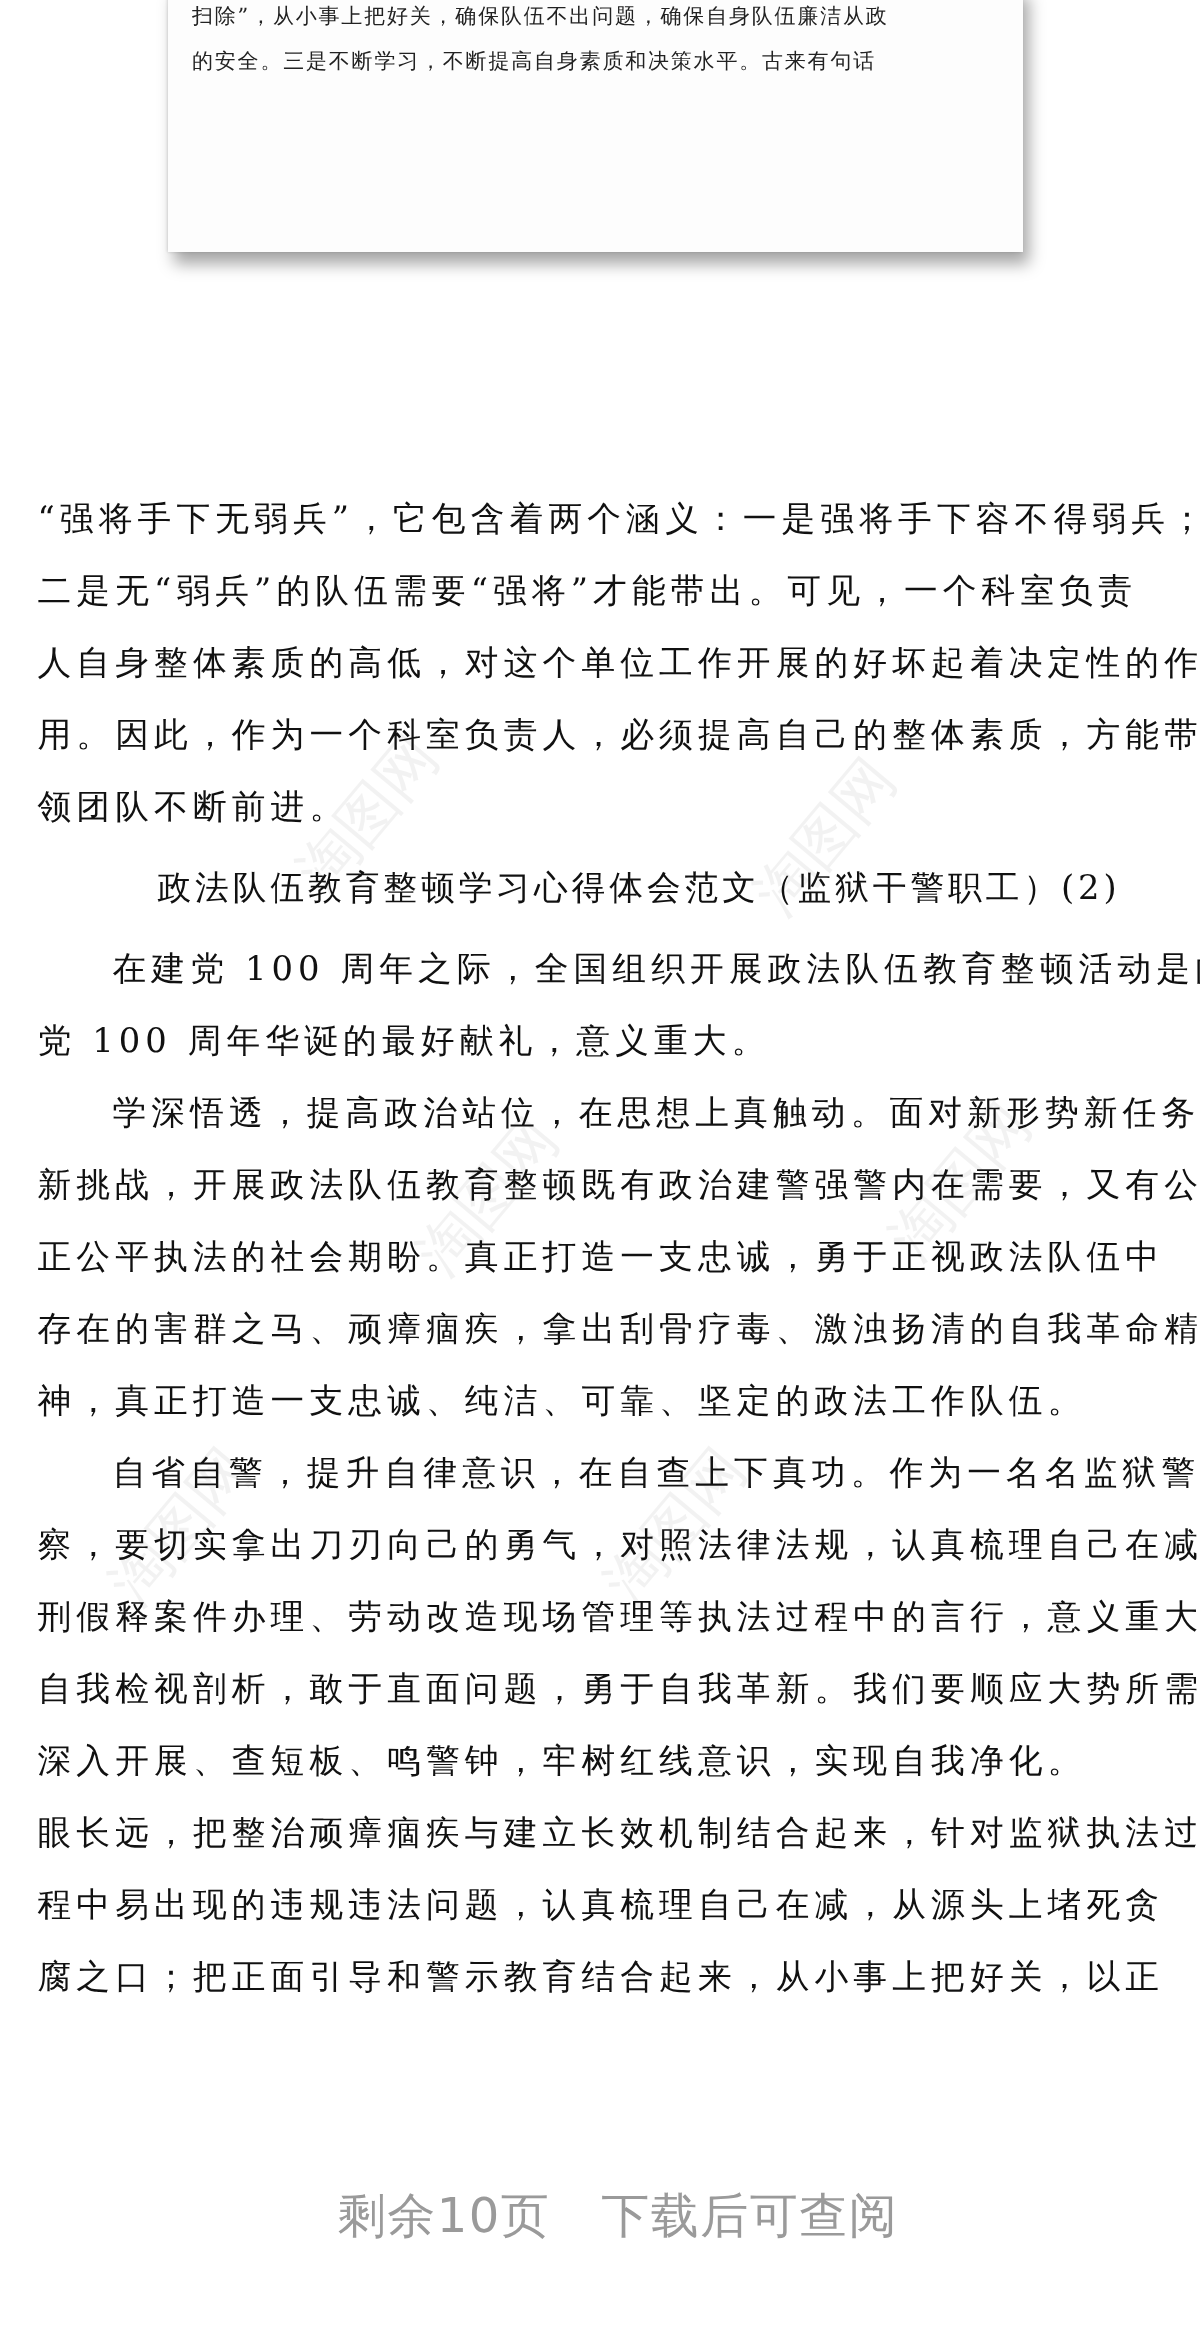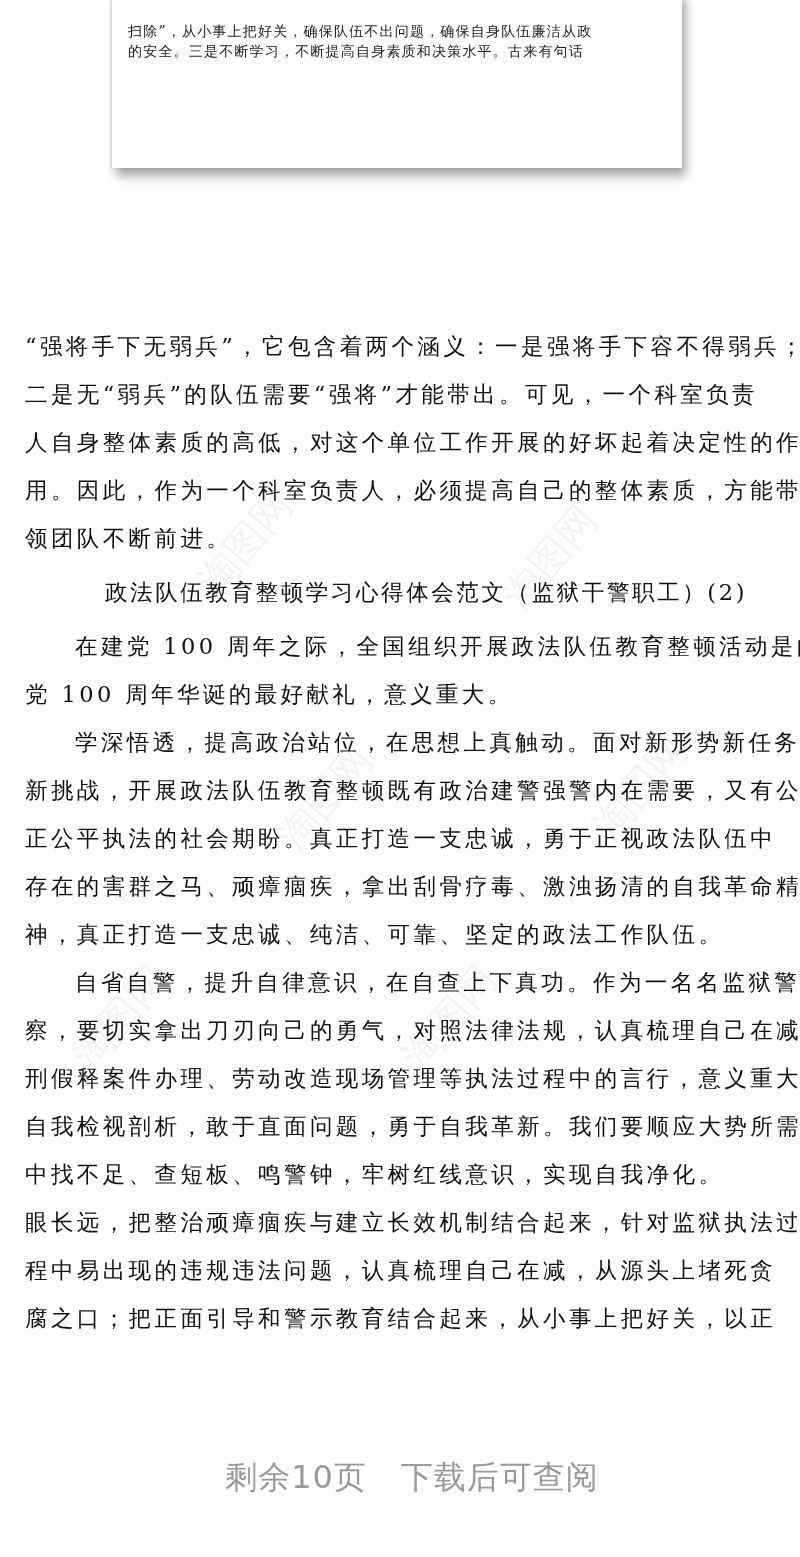--- a/index.html
+++ b/index.html
@@ -1,23 +1,23 @@
 <!DOCTYPE html>
 <html><head>
   <meta charset="utf-8">
   <style>
     html, body { margin: 0; padding: 0; background: #ffffff; }
     body { width: 800px; height: 1557px; position: relative; overflow: hidden;
            font-family: "DejaVu Serif", "Liberation Serif", serif; color: #111; }
     .page-card { position: absolute; left: 112px; top: -10px; width: 570px; height: 178px;
                  background: #fdfdfd; box-shadow: 4px 8px 10px rgba(0,0,0,0.35), -1px 0 2px rgba(0,0,0,0.15); }
     .card-line { position: absolute; left: 16px; width: 540px; font-size: 14px;
-                 letter-spacing: 1.2px; white-space: nowrap; color: #222; margin-top: 21px; }
+                 letter-spacing: 1.2px; white-space: nowrap; color: #222; }
     .card-line.l1 { top: 12px; }
-    .card-line.l2 { top: 32px; font-family: Liberation Serif, serif; }
+    .card-line.l2 { top: 42px; font-family: Liberation Serif, serif; }
     .main { position: absolute; left: 25px; top: 328px; width: 752px; }
     .line { height: 48px; line-height: 36px; font-size: 22.5px; letter-spacing: 3.4px;
             white-space: nowrap; color: #111; }
     .line.indent { padding-left: 50px; }
     .line.title { padding-left: 50px; letter-spacing: 2.6px; margin-top: 6px; margin-bottom: 6px; text-align: center; }
     .watermark { position: absolute; font-family: "DejaVu Sans", sans-serif; font-size: 40px;
                  color: rgba(0,0,0,0.05); transform: rotate(-50deg); white-space: nowrap;
                  pointer-events: none; }
     .footer-cta { position: absolute; left: 0; top: 1456px; width: 800px; text-align: center;
                   font-family: "DejaVu Sans", sans-serif; font-size: 32px; color: #9a9a9a;
@@ -61,21 +61,21 @@
     <div class="line">正公平执法的社会期盼。真正打造一支忠诚，勇于正视政法队伍中</div>
     <div class="line">存在的害群之马、顽瘴痼疾，拿出刮骨疗毒、激浊扬清的自我革命精</div>
     <div class="line">神，真正打造一支忠诚、纯洁、可靠、坚定的政法工作队伍。</div>
   </div>
 
   <div>
     <div class="line indent">自省自警，提升自律意识，在自查上下真功。作为一名名监狱警</div>
     <div class="line">察，要切实拿出刀刃向己的勇气，对照法律法规，认真梳理自己在减</div>
     <div class="line">刑假释案件办理、劳动改造现场管理等执法过程中的言行，意义重大</div>
     <div class="line">自我检视剖析，敢于直面问题，勇于自我革新。我们要顺应大势所需</div>
-    <div class="line">中找不足、查短板、鸣警钟，牢树红线意识，实现自我净化。</div>
+    <div class="line">深入开展、查短板、鸣警钟，牢树红线意识，实现自我净化。</div>
   </div>
 
   <div>
     <div class="line">眼长远，把整治顽瘴痼疾与建立长效机制结合起来，针对监狱执法过</div>
     <div class="line">程中易出现的违规违法问题，认真梳理自己在减，从源头上堵死贪</div>
     <div class="line">腐之口；把正面引导和警示教育结合起来，从小事上把好关，以正</div>
   </div>
 </div>
 
 <div class="footer-cta">

